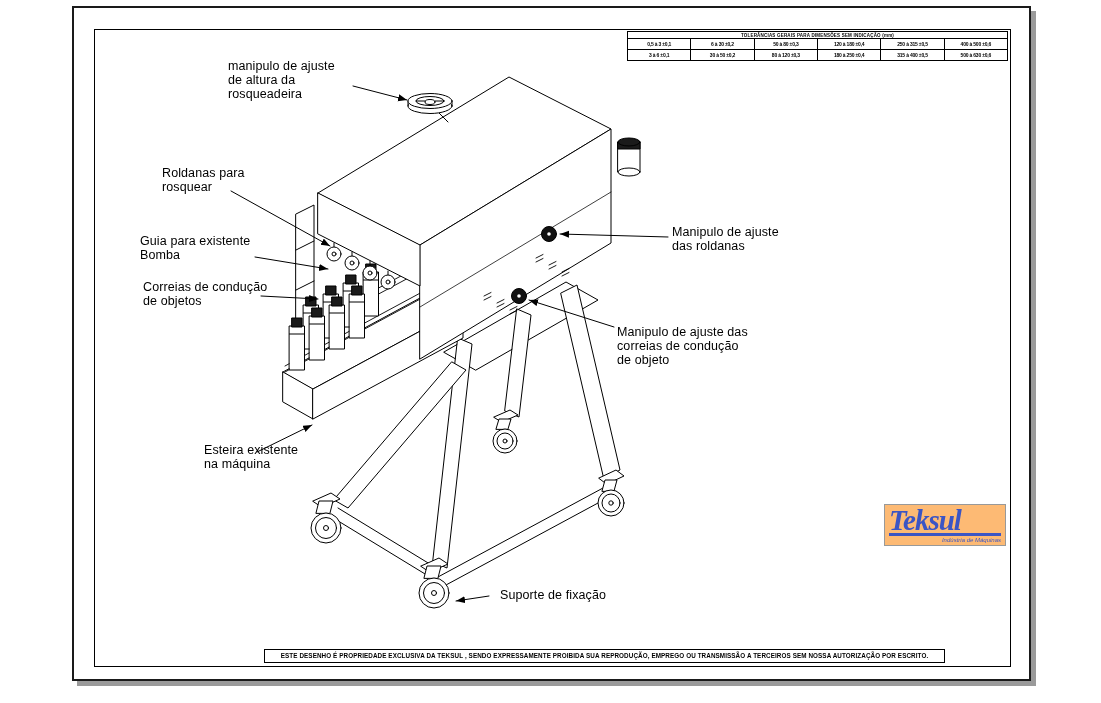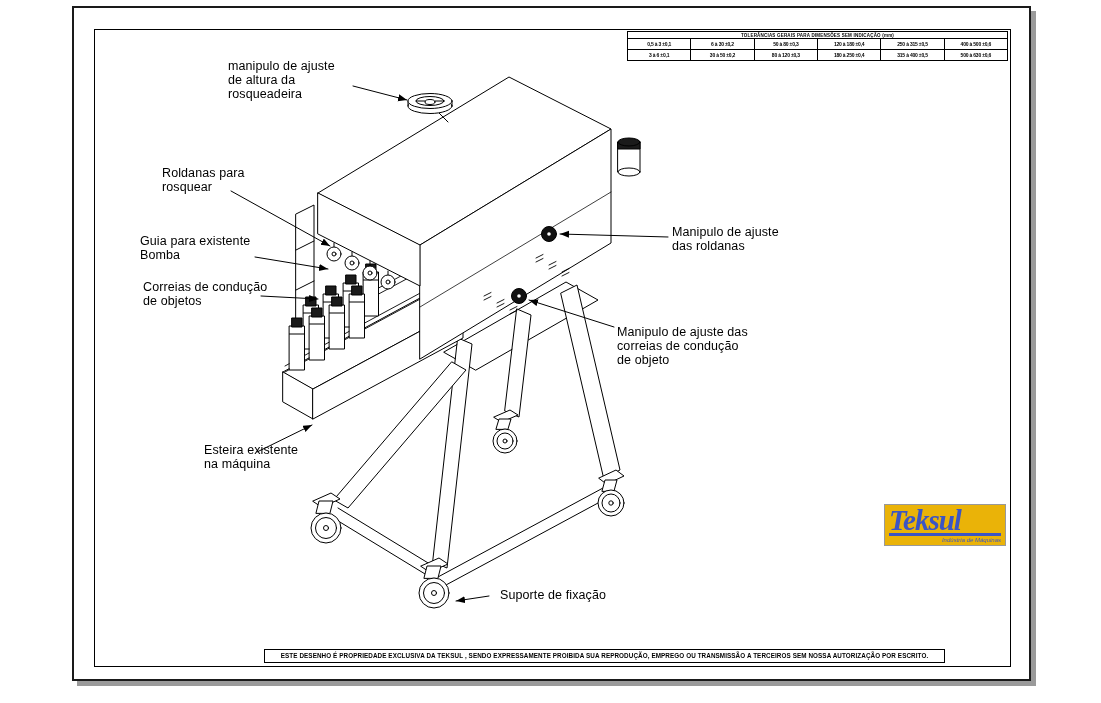--- a/index.html
+++ b/index.html
@@ -40,21 +40,21 @@
   }
   table.tol td.tol-title{font-size:4.5px;height:6px;letter-spacing:0.2px;}
   .disclaimer{
     position:absolute;left:264px;top:649px;width:681px;height:14px;
     border:1px solid #000;background:#fff;box-sizing:border-box;
     font-size:6.3px;font-weight:bold;text-align:center;line-height:12px;
     letter-spacing:0.1px;color:#000;
   }
   .logo-box{
     position:absolute;left:884px;top:504px;width:122px;height:42px;
-    border:1px solid #999;background:#eab308;box-sizing:border-box;padding:1px 4px 0 4px;
+    border:1px solid #999;background:#fdba74;box-sizing:border-box;padding:1px 4px 0 4px;
   }
   .logo-text{
     font-family:"Liberation Serif",serif;font-style:italic;font-weight:bold;
     font-size:29px;line-height:29px;color:#3b55c4;letter-spacing:-1px;
   }
   .logo-bar{height:3px;background:#3b55c4;margin-top:-2px;}
   .logo-tag{font-size:6px;font-style:italic;color:#3b55c4;text-align:right;margin-top:1px;}
 </style>
 </head>
 <body>

